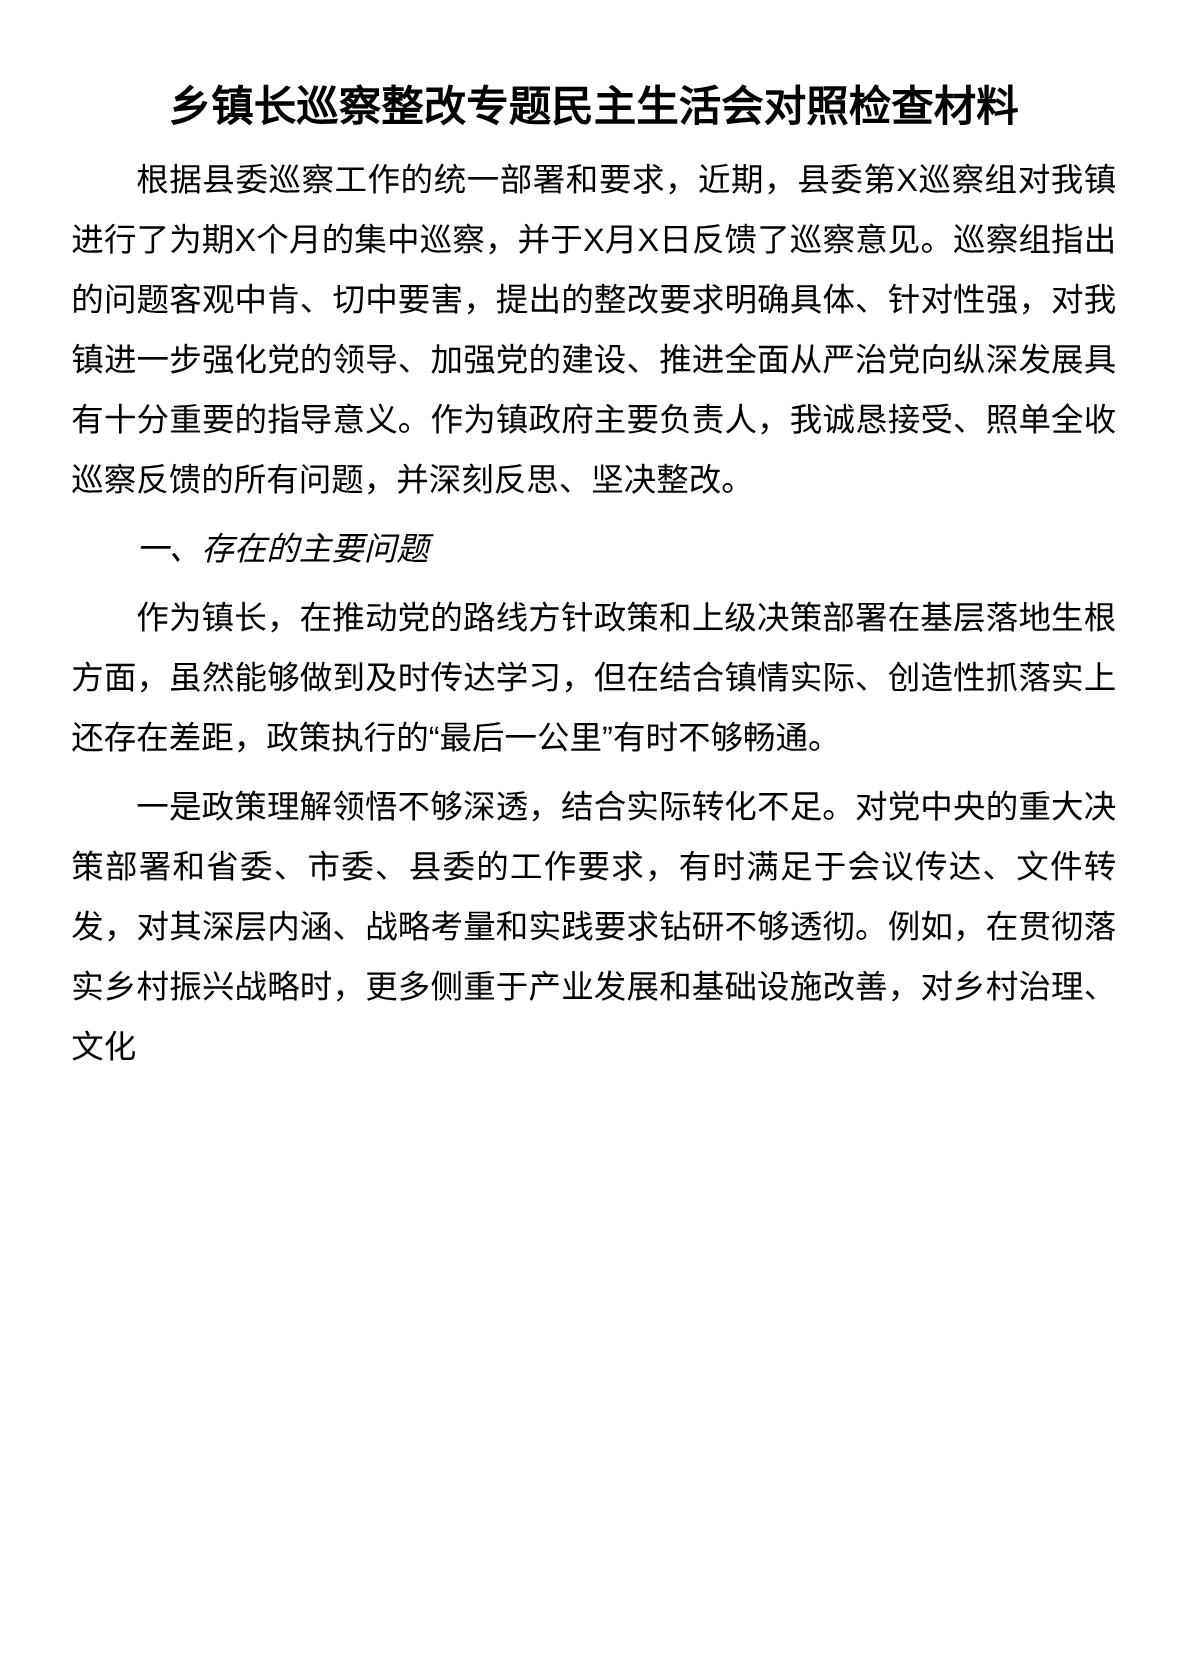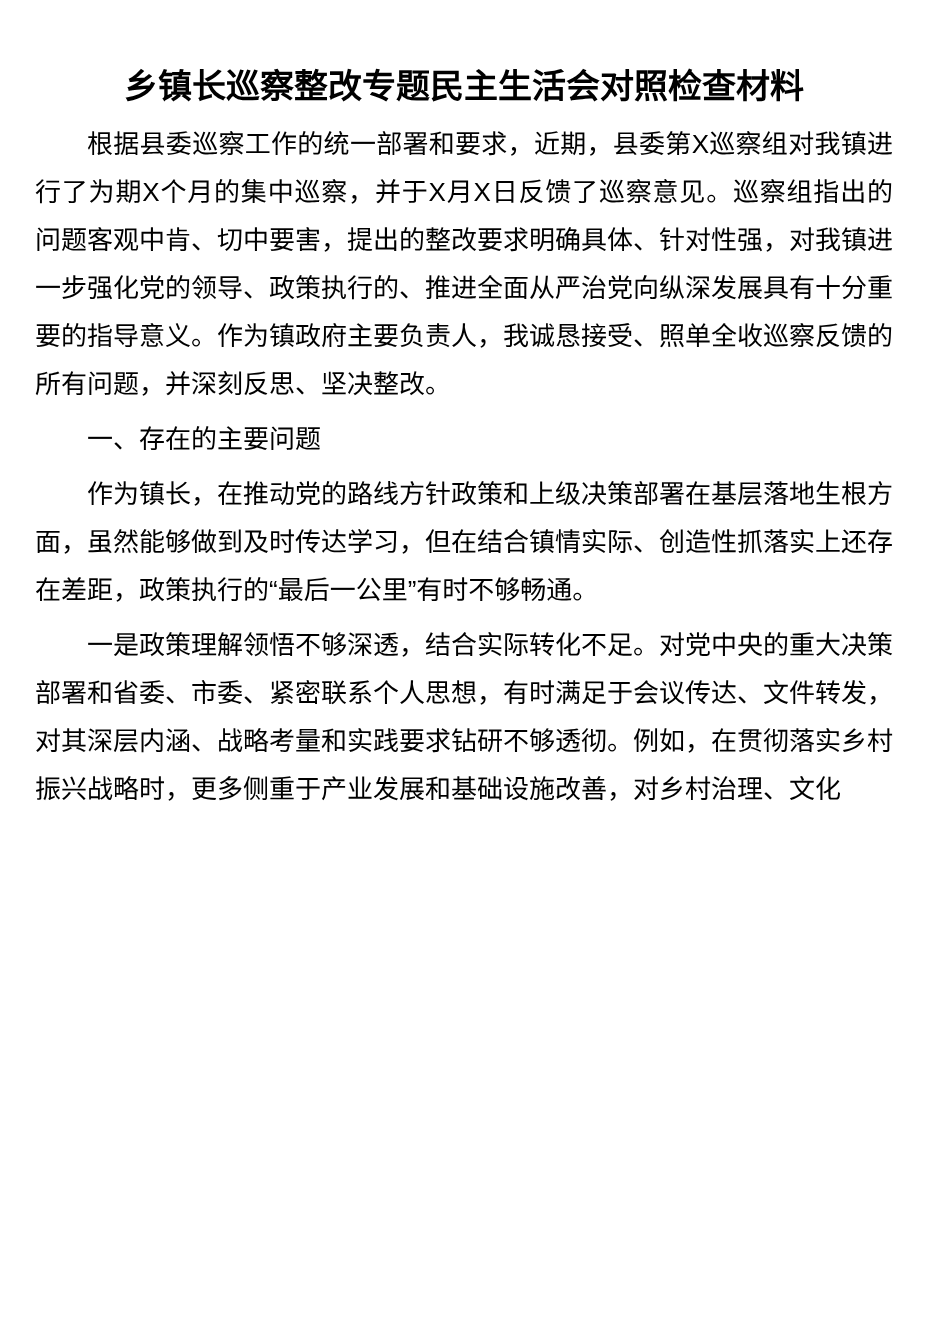--- a/index.html
+++ b/index.html
@@ -5,21 +5,21 @@
   html, body {
     margin: 0;
     padding: 0;
     background: #ffffff;
   }
   .page {
     position: relative;
     width: 950px;
     height: 1344px;
     box-sizing: border-box;
-    padding: 60px 57px 0 35px;
+    padding: 60px 57px 0 57px;
     background: #ffffff;
     overflow: hidden;
     font-family: "Liberation Sans", "DejaVu Sans", sans-serif;
     color: #000000;
   }
   .doc-title {
     margin: 0 0 8px 0;
     font-size: 34px;
     line-height: 52px;
     font-weight: 700;
@@ -31,29 +31,30 @@
     font-size: 26px;
     line-height: 48px;
     text-align: justify;
     text-justify: inter-ideograph;
     text-indent: 2em;
     color: #000000;
     font-weight: 400;
   }
   .style-heading-plain {
     font-weight: 400;
+    font-style: italic;
   }
   .style-heading-bold {
     font-weight: 700;
   }
 </style>
 </head>
 <body>
 
 <div class="page">
   <h1 class="doc-title">乡镇长巡察整改专题民主生活会对照检查材料</h1>
   <div>
-      <p class="para style-body">根据县委巡察工作的统一部署和要求，近期，县委第X巡察组对我镇进行了为期X个月的集中巡察，并于X月X日反馈了巡察意见。巡察组指出的问题客观中肯、切中要害，提出的整改要求明确具体、针对性强，对我镇进一步强化党的领导、政策执行的、推进全面从严治党向纵深发展具有十分重要的指导意义。作为镇政府主要负责人，我诚恳接受、照单全收巡察反馈的所有问题，并深刻反思、坚决整改。</p>
+      <p class="para style-body">根据县委巡察工作的统一部署和要求，近期，县委第X巡察组对我镇进行了为期X个月的集中巡察，并于X月X日反馈了巡察意见。巡察组指出的问题客观中肯、切中要害，提出的整改要求明确具体、针对性强，对我镇进一步强化党的领导、加强党的建设、推进全面从严治党向纵深发展具有十分重要的指导意义。作为镇政府主要负责人，我诚恳接受、照单全收巡察反馈的所有问题，并深刻反思、坚决整改。</p>
       <p class="para style-heading-plain">一、存在的主要问题</p>
       <p class="para style-body">作为镇长，在推动党的路线方针政策和上级决策部署在基层落地生根方面，虽然能够做到及时传达学习，但在结合镇情实际、创造性抓落实上还存在差距，政策执行的“最后一公里”有时不够畅通。</p>
-      <p class="para style-body">一是政策理解领悟不够深透，结合实际转化不足。对党中央的重大决策部署和省委、市委、紧密联系个人思想，有时满足于会议传达、文件转发，对其深层内涵、战略考量和实践要求钻研不够透彻。例如，在贯彻落实乡村振兴战略时，更多侧重于产业发展和基础设施改善，对乡村治理、文化</p>
+      <p class="para style-body">一是政策理解领悟不够深透，结合实际转化不足。对党中央的重大决策部署和省委、市委、县委的工作要求，有时满足于会议传达、文件转发，对其深层内涵、战略考量和实践要求钻研不够透彻。例如，在贯彻落实乡村振兴战略时，更多侧重于产业发展和基础设施改善，对乡村治理、文化</p>
     </div>
 </div>
 
 </body></html>

